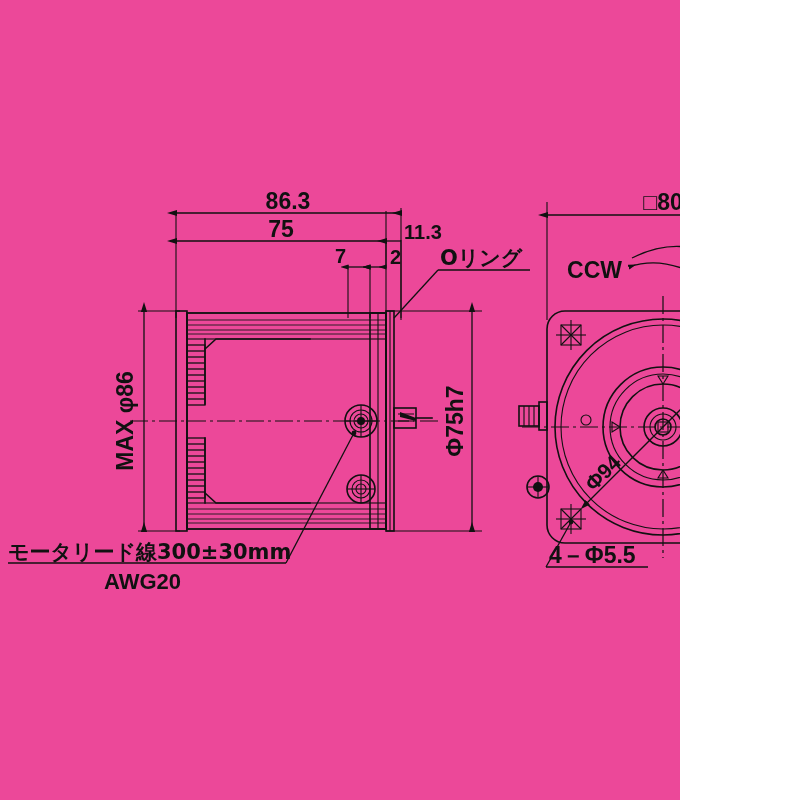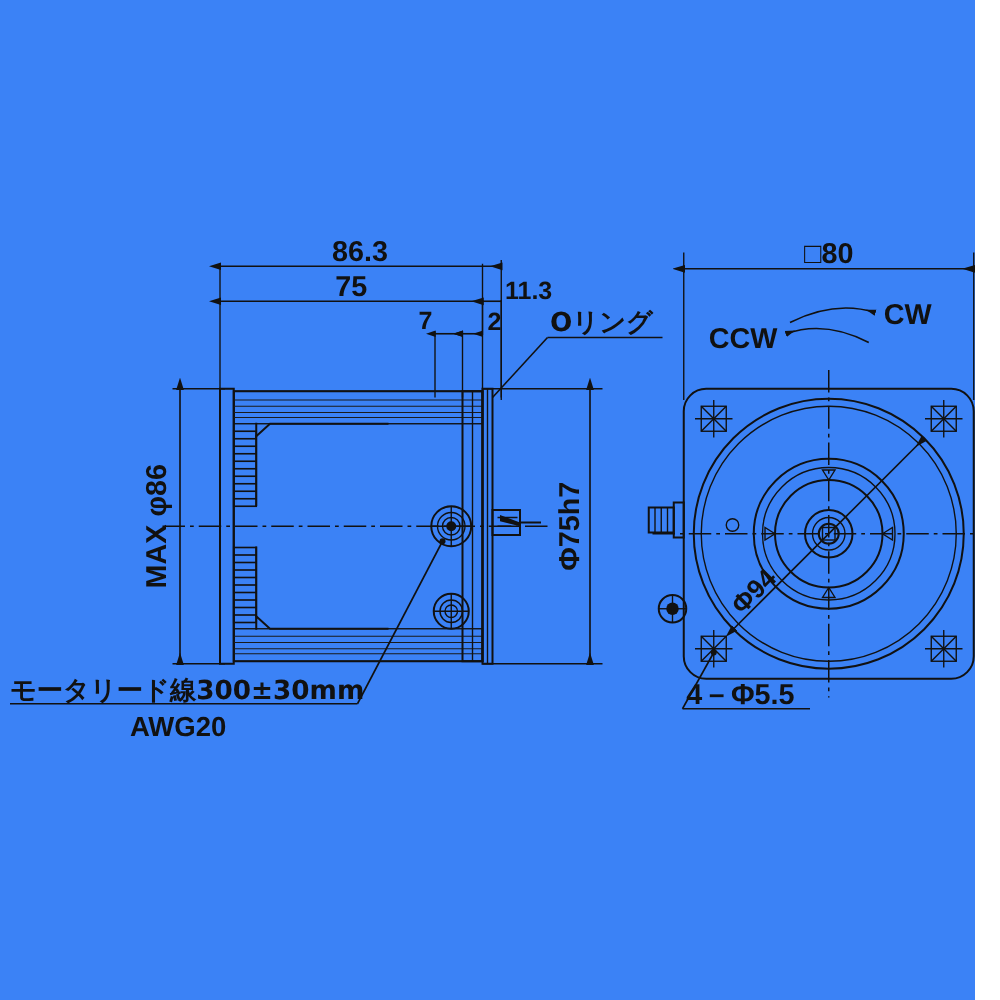--- a/index.html
+++ b/index.html
@@ -6,23 +6,23 @@
   html, body {
     margin: 0;
     padding: 0;
     background: #ffffff;
   }
   body {
     font-family: "Liberation Sans", "DejaVu Sans", sans-serif;
   }
   #sheet {
     position: relative;
-    width: 780px;
+    width: 680px;
     height: 800px;
-    background: #3b82f6;
+    background: #ec4899;
     overflow: hidden;
   }
   #sheet svg {
     display: block;
     width: 800px;
     height: 800px;
   }
   .ln      { stroke: #111111; stroke-width: 1.6; fill: none; stroke-linecap: square; }
   .ln-thin { stroke: #111111; stroke-width: 1.1; fill: none; }
   .ln-hair { stroke: #1a1a1a; stroke-width: 0.9; fill: none; }

